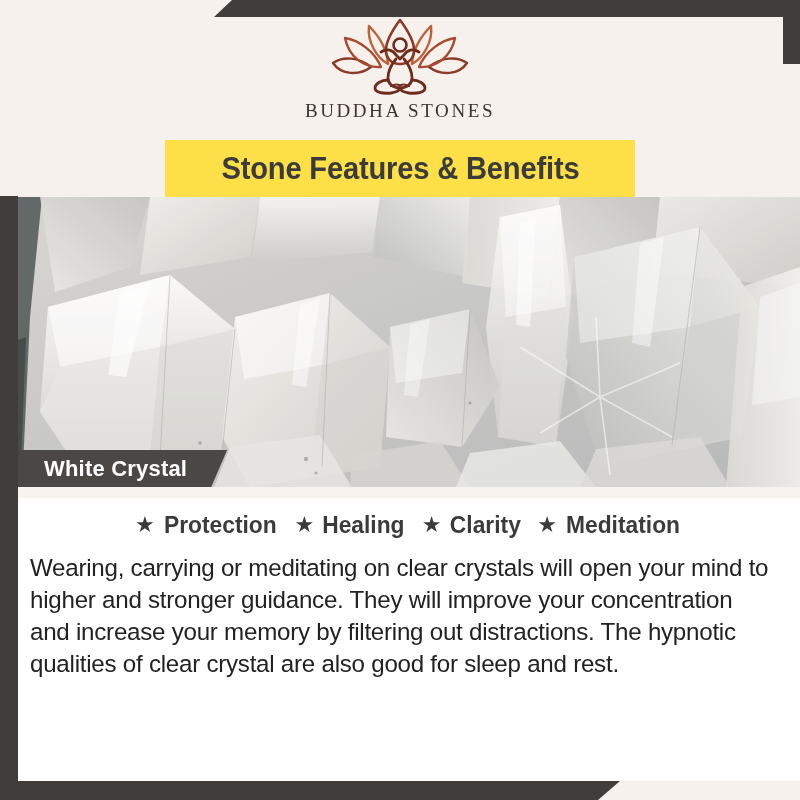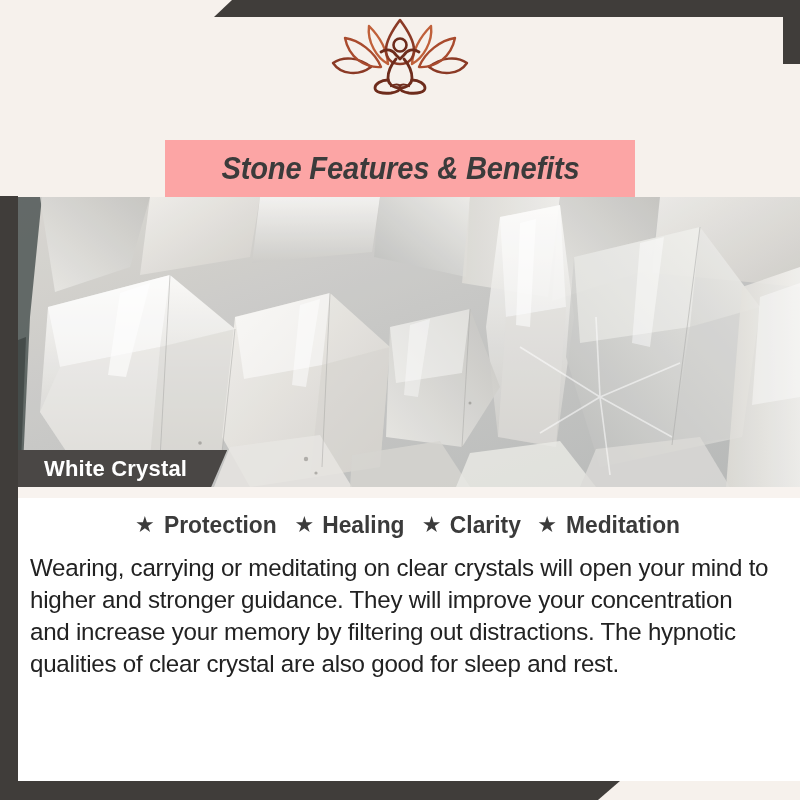--- a/index.html
+++ b/index.html
@@ -74,26 +74,25 @@
     color: #3C3330;
     font-weight: 400;
     white-space: nowrap;
   }
 
   
   .title-band {
     position: absolute;
     top: 140px; left: 165px;
     width: 470px; height: 57px;
-    background: #fca5a5;
+    background: #fde047;
     display: flex;
     align-items: center;
     justify-content: center;
     z-index: 5;
-    font-style: italic;
   }
   .title-text {
     font-size: 31px;
     font-weight: bold;
     color: #3B3B3B;
     letter-spacing: -0.2px;
     white-space: nowrap;
     transform: scaleX(0.94);
   }
 
@@ -211,20 +210,21 @@
 
           <path d="M71 41 C66 47 63 54 63 60 C63 66 68 70 75 70 C82 70 87 66 87 60 C87 54 84 47 79 41" stroke="#6E2C1C" stroke-width="2.8" fill="none"></path>
 
           <path d="M63 62 C56 62 50 66 50 70 C50 74 57 76 66 75 C72 74 75 72 75 70 C75 72 78 74 84 75 C93 76 100 74 100 70 C100 66 94 62 87 62" stroke="#6E2C1C" stroke-width="2.8" fill="none"></path>
 
           <path d="M66 68 C70 66 74 66 75 68 C76 66 80 66 84 68" stroke="#6E2C1C" stroke-width="2.2" fill="none"></path>
         </g>
       </svg>
     </span>
 
+    <div class="brand-name">BUDDHA STONES</div>
   </div>
 
   <div class="title-band">
     <div class="title-text">Stone Features &amp; Benefits</div>
   </div>
 
   <div class="photo">
     <svg viewBox="0 0 800 290" preserveAspectRatio="none" xmlns="http://www.w3.org/2000/svg">
       <defs>
         <linearGradient id="bgq" x1="0" y1="0" x2="1" y2="1">

